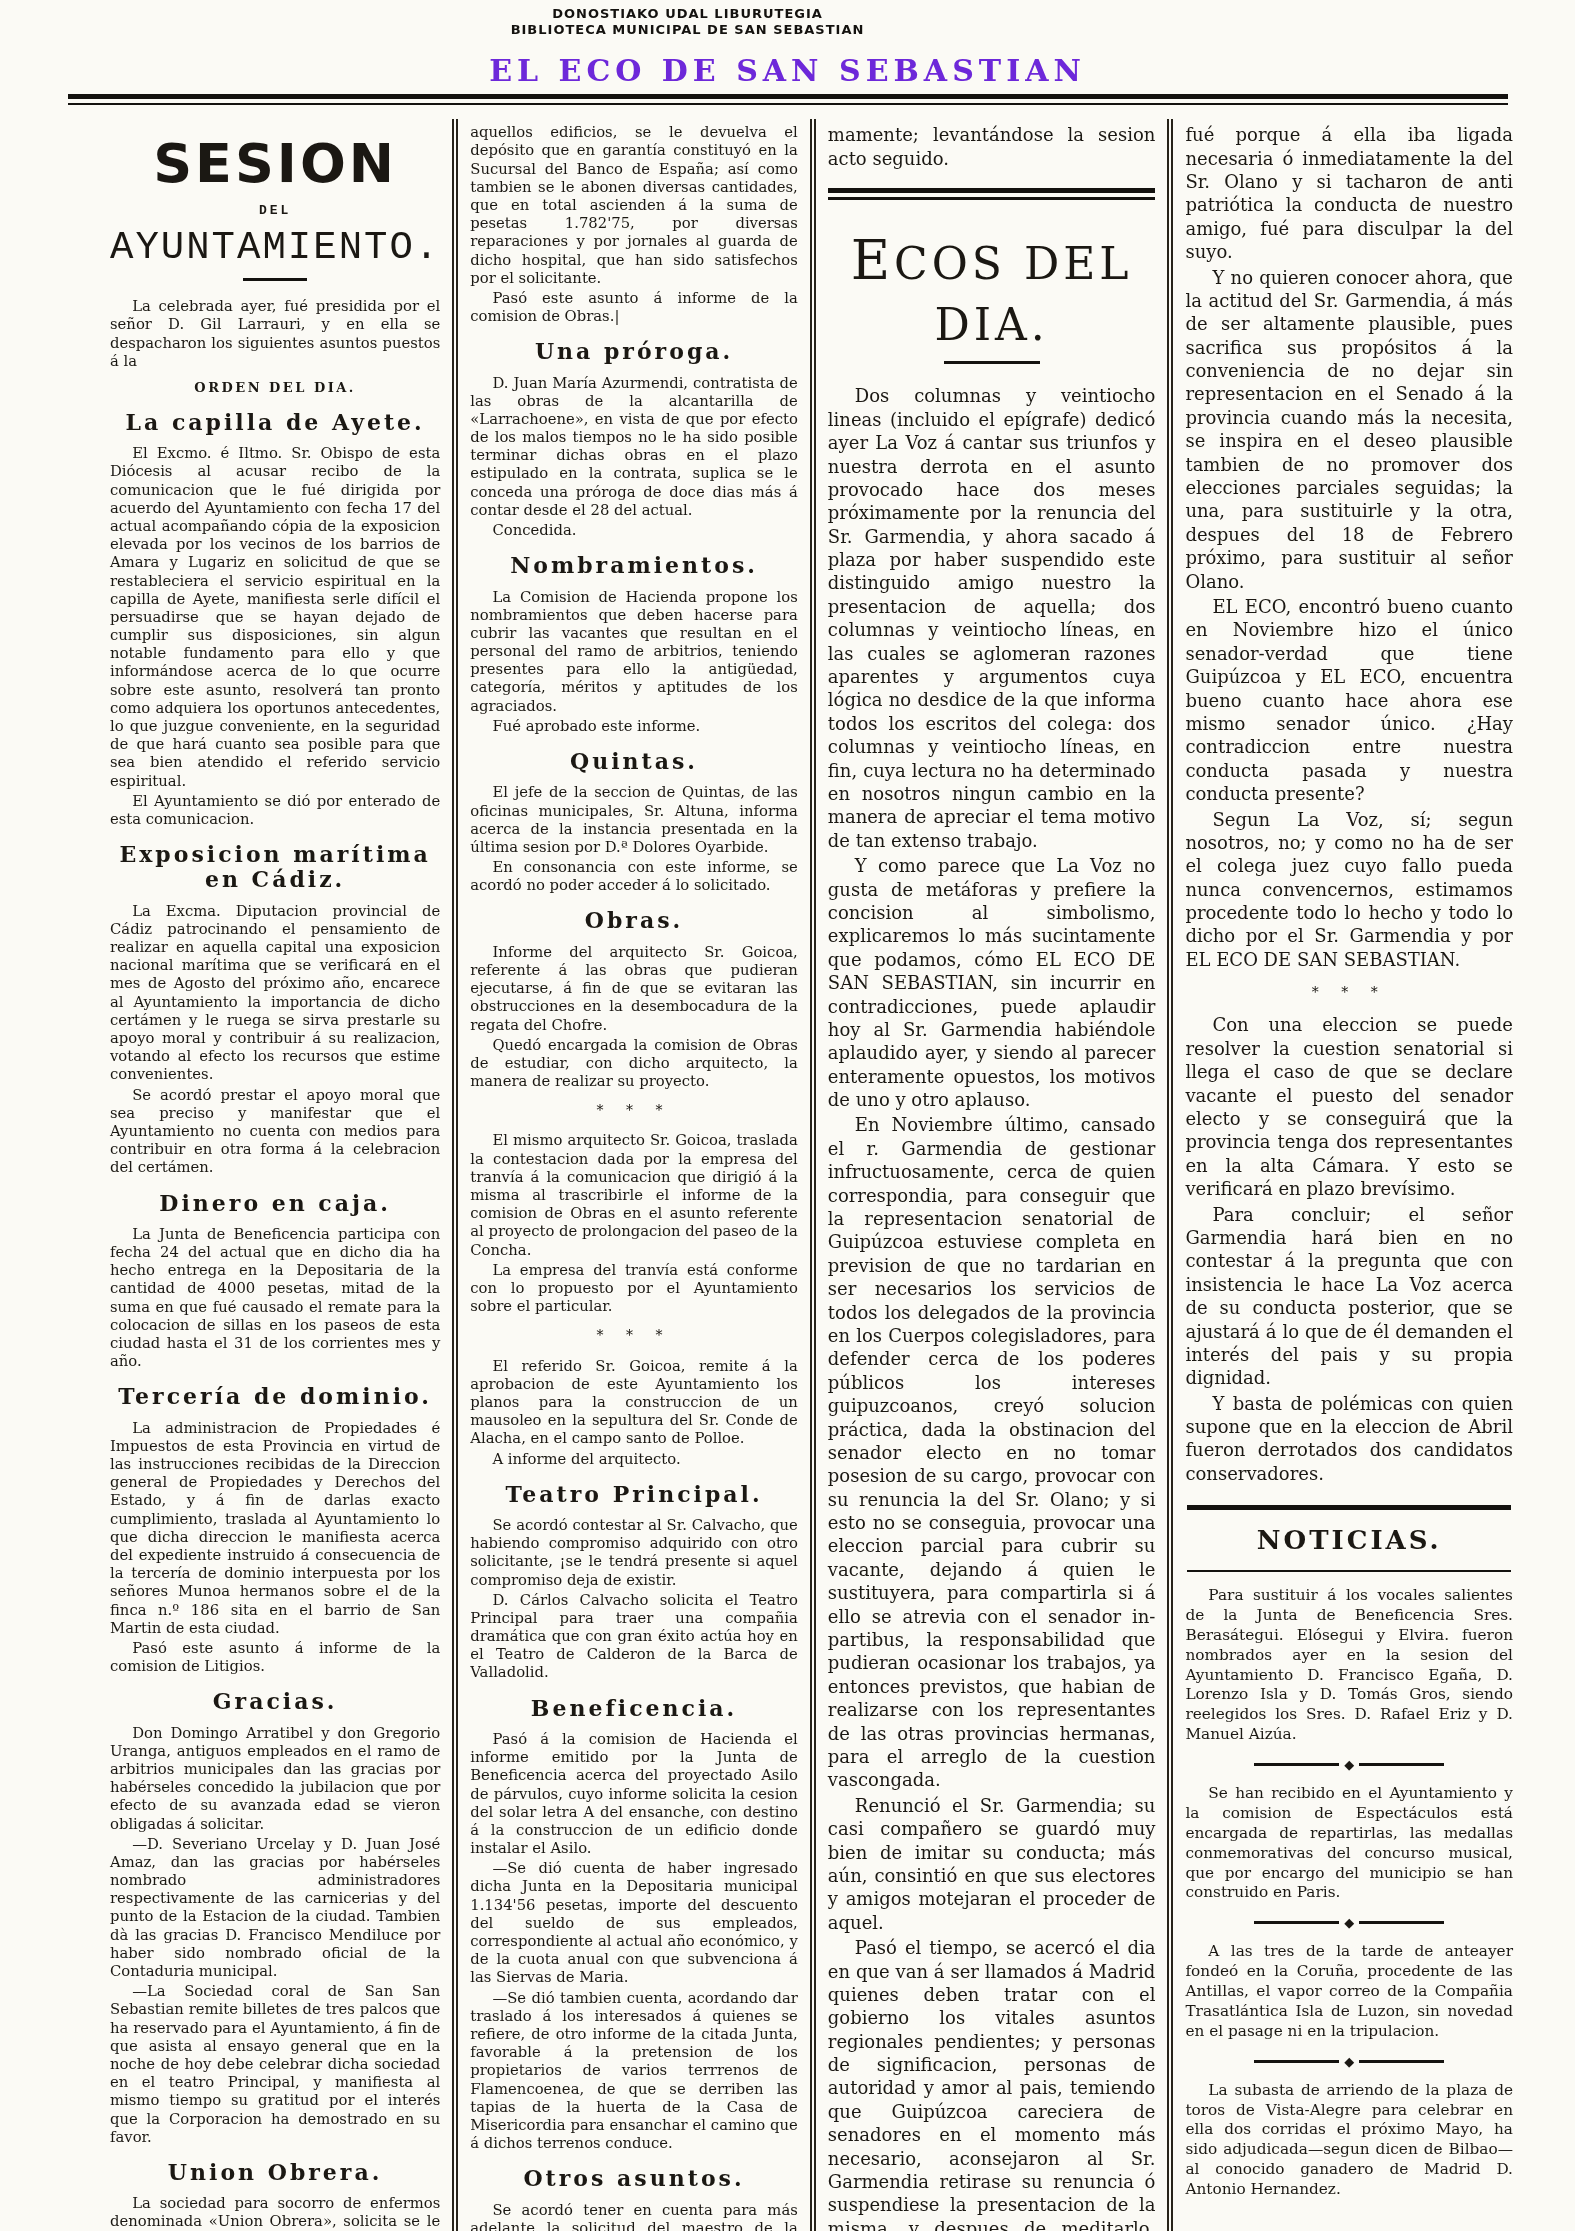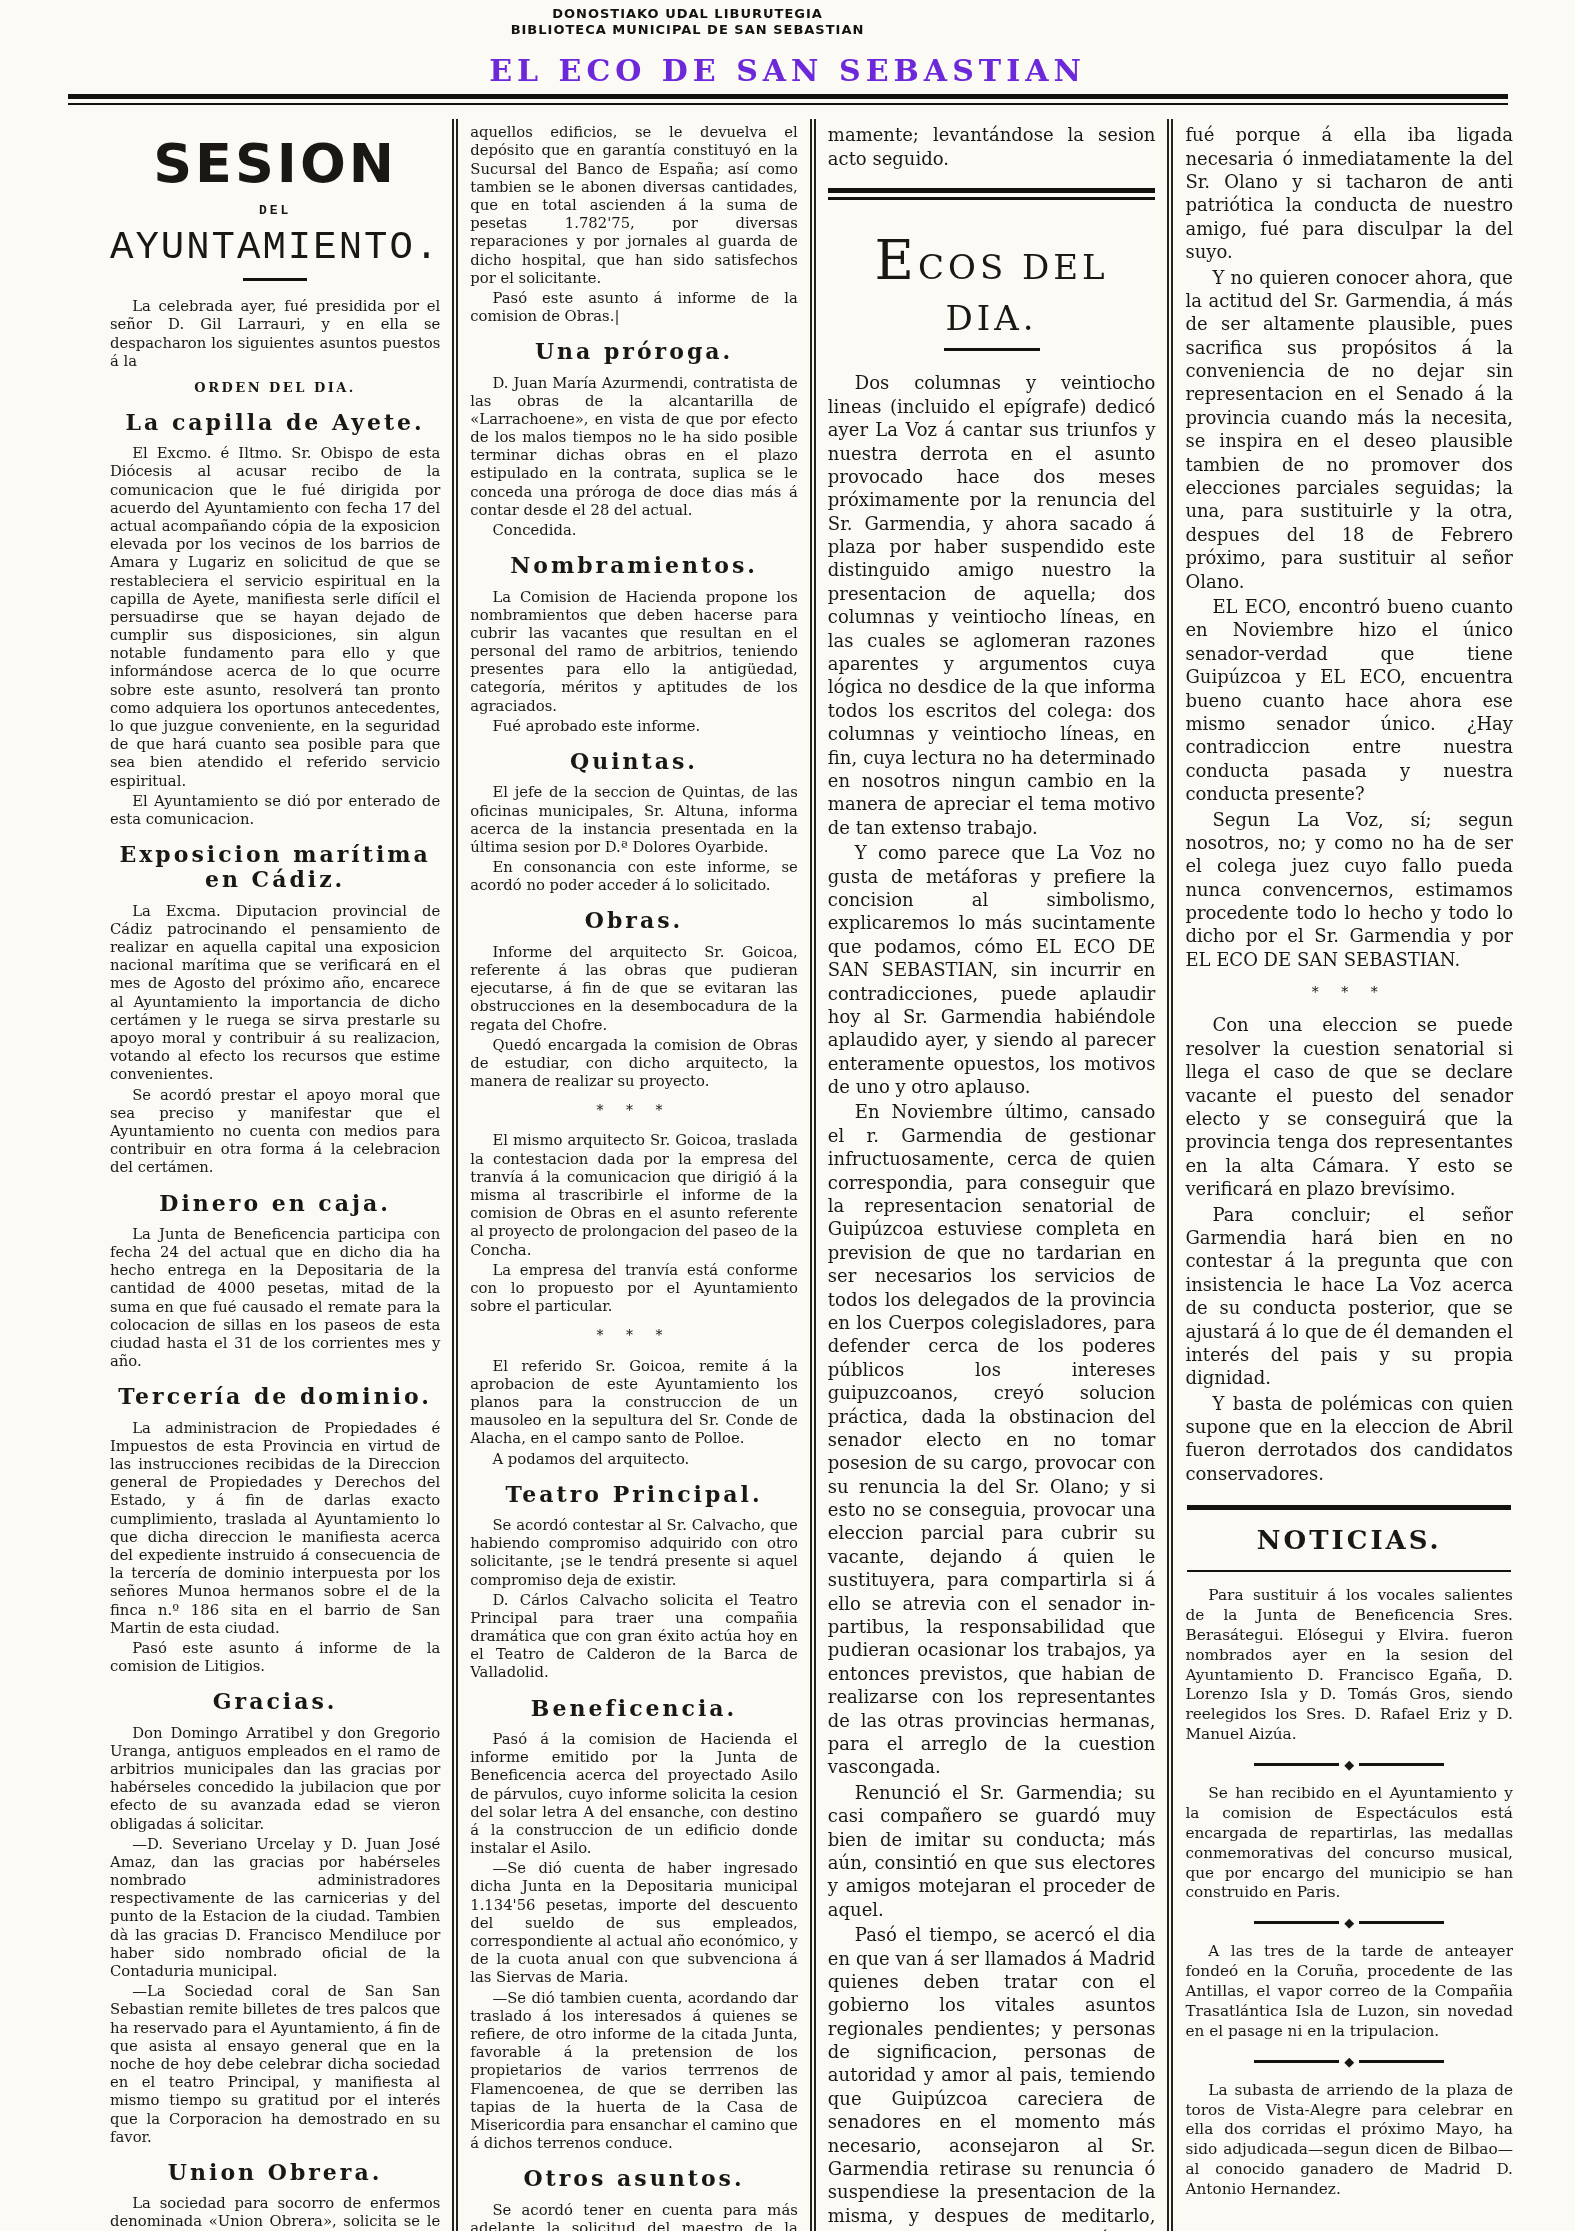--- a/index.html
+++ b/index.html
@@ -39,21 +39,21 @@
   }
   .subhead { text-align:center; font-weight:bold; font-size:13px; letter-spacing:2.5px; margin:10px 0 8px; }
   .article-title { text-align:center; margin:14px 0 16px; }
   .article-title .t1 {
     font-family:"DejaVu Sans","Liberation Sans",sans-serif;
     font-weight:bold; font-size:54px; letter-spacing:3px; line-height:1;
   }
   .article-title .t2 { font-weight:bold; font-size:13px; letter-spacing:3px; margin:12px 0 10px;font-family:Liberation Mono, monospace; }
   .article-title .t3 { font-size:39px; letter-spacing:2px; line-height:1;font-family:Liberation Mono, monospace; }
   .title-underline { width:64px; border-top:3px solid #14120f; margin:10px auto 0; }
-  .ecos-head { text-align:center; font-weight:normal; font-size:34px; letter-spacing:4px; margin:26px 0 8px; }
+  .ecos-head { text-align:center; font-weight:normal; font-size:44px; letter-spacing:4px; margin:26px 0 8px; }
   .ecos-head::first-letter { font-size:54px; }
   .head-large { text-align:center; font-weight:bold; font-size:26px; letter-spacing:3px; margin:14px 0 8px; }
   .rule-double { height:4px; border-top:5px solid #14120f; border-bottom:3px solid #14120f; margin:18px 0 0; }
   .rule-short  { width:96px; border-top:3px solid #14120f; margin:8px auto 20px; }
   .rule-heavy  { border-top:5px solid #14120f; margin:20px 2px 0; }
   .rule-light  { border-top:2px solid #14120f; margin:12px 2px 14px; }
   .sep-stars { text-align:center; font-size:14px; letter-spacing:9px; margin:12px 0; text-indent:0; }
   .sep-diamond { display:flex; align-items:center; width:58%; margin:13px auto; }
   .sep-diamond .line { flex:1; border-top:3px solid #14120f; }
   .sep-diamond .diamond { font-size:13px; padding:0 5px; line-height:1; }
@@ -114,21 +114,21 @@
         <p class="para">El jefe de la seccion de Quintas, de las oficinas municipales, Sr. Altuna, informa acerca de la instancia presentada en la última sesion por D.ª Dolores Oyarbide.</p>
         <p class="para">En consonancia con este informe, se acordó no poder acceder á lo solicitado.</p>
         <h3 class="sec-head">Obras.</h3>
         <p class="para">Informe del arquitecto Sr. Goicoa, referente á las obras que pudieran ejecutarse, á fin de que se evitaran las obstrucciones en la desembocadura de la regata del Chofre.</p>
         <p class="para">Quedó encargada la comision de Obras de estudiar, con dicho arquitecto, la manera de realizar su proyecto.</p>
         <div class="sep-stars">* * *</div>
         <p class="para">El mismo arquitecto Sr. Goicoa, traslada la contestacion dada por la empresa del tranvía á la comunicacion que dirigió á la misma al trascribirle el informe de la comision de Obras en el asunto referente al proyecto de prolongacion del paseo de la Concha.</p>
         <p class="para">La empresa del tranvía está conforme con lo propuesto por el Ayuntamiento sobre el particular.</p>
         <div class="sep-stars">* * *</div>
         <p class="para">El referido Sr. Goicoa, remite á la aprobacion de este Ayuntamiento los planos para la construccion de un mausoleo en la sepultura del Sr. Conde de Alacha, en el campo santo de Polloe.</p>
-        <p class="para">A podamos del arquitecto.</p>
+        <p class="para">A informe del arquitecto.</p>
         <h3 class="sec-head">Teatro Principal.</h3>
         <p class="para">Se acordó contestar al Sr. Calvacho, que habiendo compromiso adquirido con otro solicitante, ¡se le tendrá presente si aquel compromiso deja de existir.</p>
         <p class="para">D. Cárlos Calvacho solicita el Teatro Principal para traer una compañia dramática que con gran éxito actúa hoy en el Teatro de Calderon de la Barca de Valladolid.</p>
         <h3 class="sec-head">Beneficencia.</h3>
         <p class="para">Pasó á la comision de Hacienda el informe emitido por la Junta de Beneficencia acerca del proyectado Asilo de párvulos, cuyo informe solicita la cesion del solar letra A del ensanche, con destino á la construccion de un edificio donde instalar el Asilo.</p>
         <p class="para">—Se dió cuenta de haber ingresado dicha Junta en la Depositaria municipal 1.134'56 pesetas, importe del descuento del sueldo de sus empleados, correspondiente al actual año económico, y de la cuota anual con que subvenciona á las Siervas de Maria.</p>
         <p class="para">—Se dió tambien cuenta, acordando dar traslado á los interesados á quienes se refiere, de otro informe de la citada Junta, favorable á la pretension de los propietarios de varios terrrenos de Flamencoenea, de que se derriben las tapias de la huerta de la Casa de Misericordia para ensanchar el camino que á dichos terrenos conduce.</p>
         <h3 class="sec-head">Otros asuntos.</h3>
         <p class="para">Se acordó tener en cuenta para más adelante la solicitud del maestro de la Escuela de párvulos Sr. San Vicente Ferrer, pidiendose nombre un portero para la misma.</p>
       </section>

